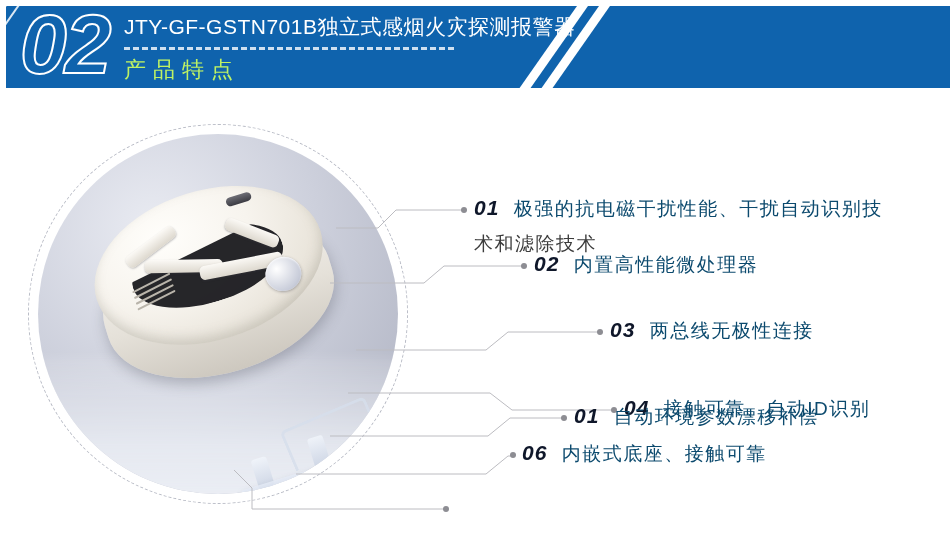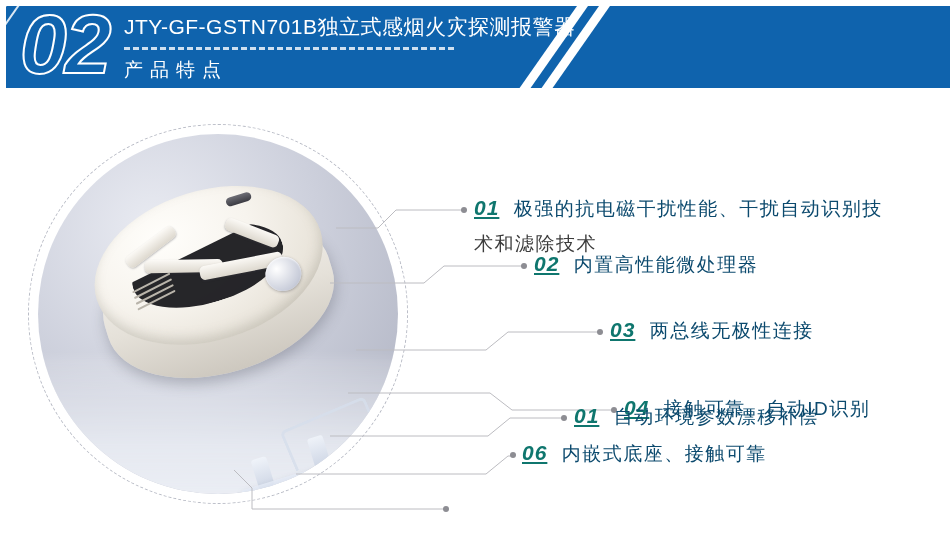--- a/index.html
+++ b/index.html
@@ -24,22 +24,22 @@
                 font-family:"Liberation Sans",sans-serif;letter-spacing:-2px;}
   .slash{position:absolute;left:4px;top:-24px;width:3px;height:150px;
          background:#ffffff;transform:rotate(35deg);transform-origin:top left;}
   .slash.s-b{left:18px;width:2px;background:rgba(255,255,255,.85);}
 
   .h-title{position:absolute;left:118px;top:6px;font-size:21px;line-height:30px;
            color:#ffffff;font-family:"Liberation Sans","DejaVu Sans",sans-serif;
            letter-spacing:.5px;white-space:nowrap;}
   .h-dash{position:absolute;left:118px;top:41px;width:330px;height:0;
           border-top:3px dashed #cfe0f0;}
-  .h-sub{position:absolute;left:118px;top:47px;font-size:19px;line-height:34px;
-         color:#ffffff;letter-spacing:7px;font-family:"Liberation Sans","DejaVu Sans",sans-serif;
+  .h-sub{position:absolute;left:118px;top:47px;font-size:22px;line-height:34px;
+         color:#bef264;letter-spacing:7px;font-family:"Liberation Sans","DejaVu Sans",sans-serif;
          white-space:nowrap;}
 
   
   .photo-area{position:absolute;left:22px;top:118px;width:392px;height:400px;}
   .photo-ring{position:absolute;left:6px;top:6px;width:380px;height:380px;
               border-radius:50%;border:1px dashed #b9bcc6;box-sizing:border-box;}
   .photo-clip{position:absolute;left:16px;top:16px;width:360px;height:360px;
               border-radius:50%;overflow:hidden;
               background:radial-gradient(circle at 32% 26%, #e9ebf2 0%, #cdd0dc 45%, #a9adbd 100%);}
   
@@ -89,21 +89,21 @@
   .stand-leg.l2{left:168px;top:288px;}
   .stand-leg.l3{left:230px;top:290px;}
   .stand-arm{position:absolute;left:146px;top:268px;width:86px;height:40px;
              border:3px solid rgba(214,222,236,.85);border-bottom:none;border-radius:6px 6px 0 0;
              transform:rotate(-6deg);}
 
   
   .conn-svg{position:absolute;left:0;top:88px;width:950px;height:463px;pointer-events:none;}
   .feat{position:absolute;color:#3b3b3b;}
   .feat .num{font-size:21px;font-weight:700;font-style:italic;letter-spacing:1px;
-             font-family:"Liberation Sans",sans-serif;color:#0f766e;text-decoration:underline;}
+             font-family:"Liberation Sans",sans-serif;color:#0f172a;}
   .feat .txt{font-size:19px;color:#0c4a6e;letter-spacing:1.5px;
              font-family:"Liberation Sans","DejaVu Sans",sans-serif;}
   .feat .line2{display:block;font-size:19px;color:#3c3c3c;letter-spacing:1.5px;
                margin-top:9px;}
 </style>
 </head>
 <body>
 
 <div id="root">
 

